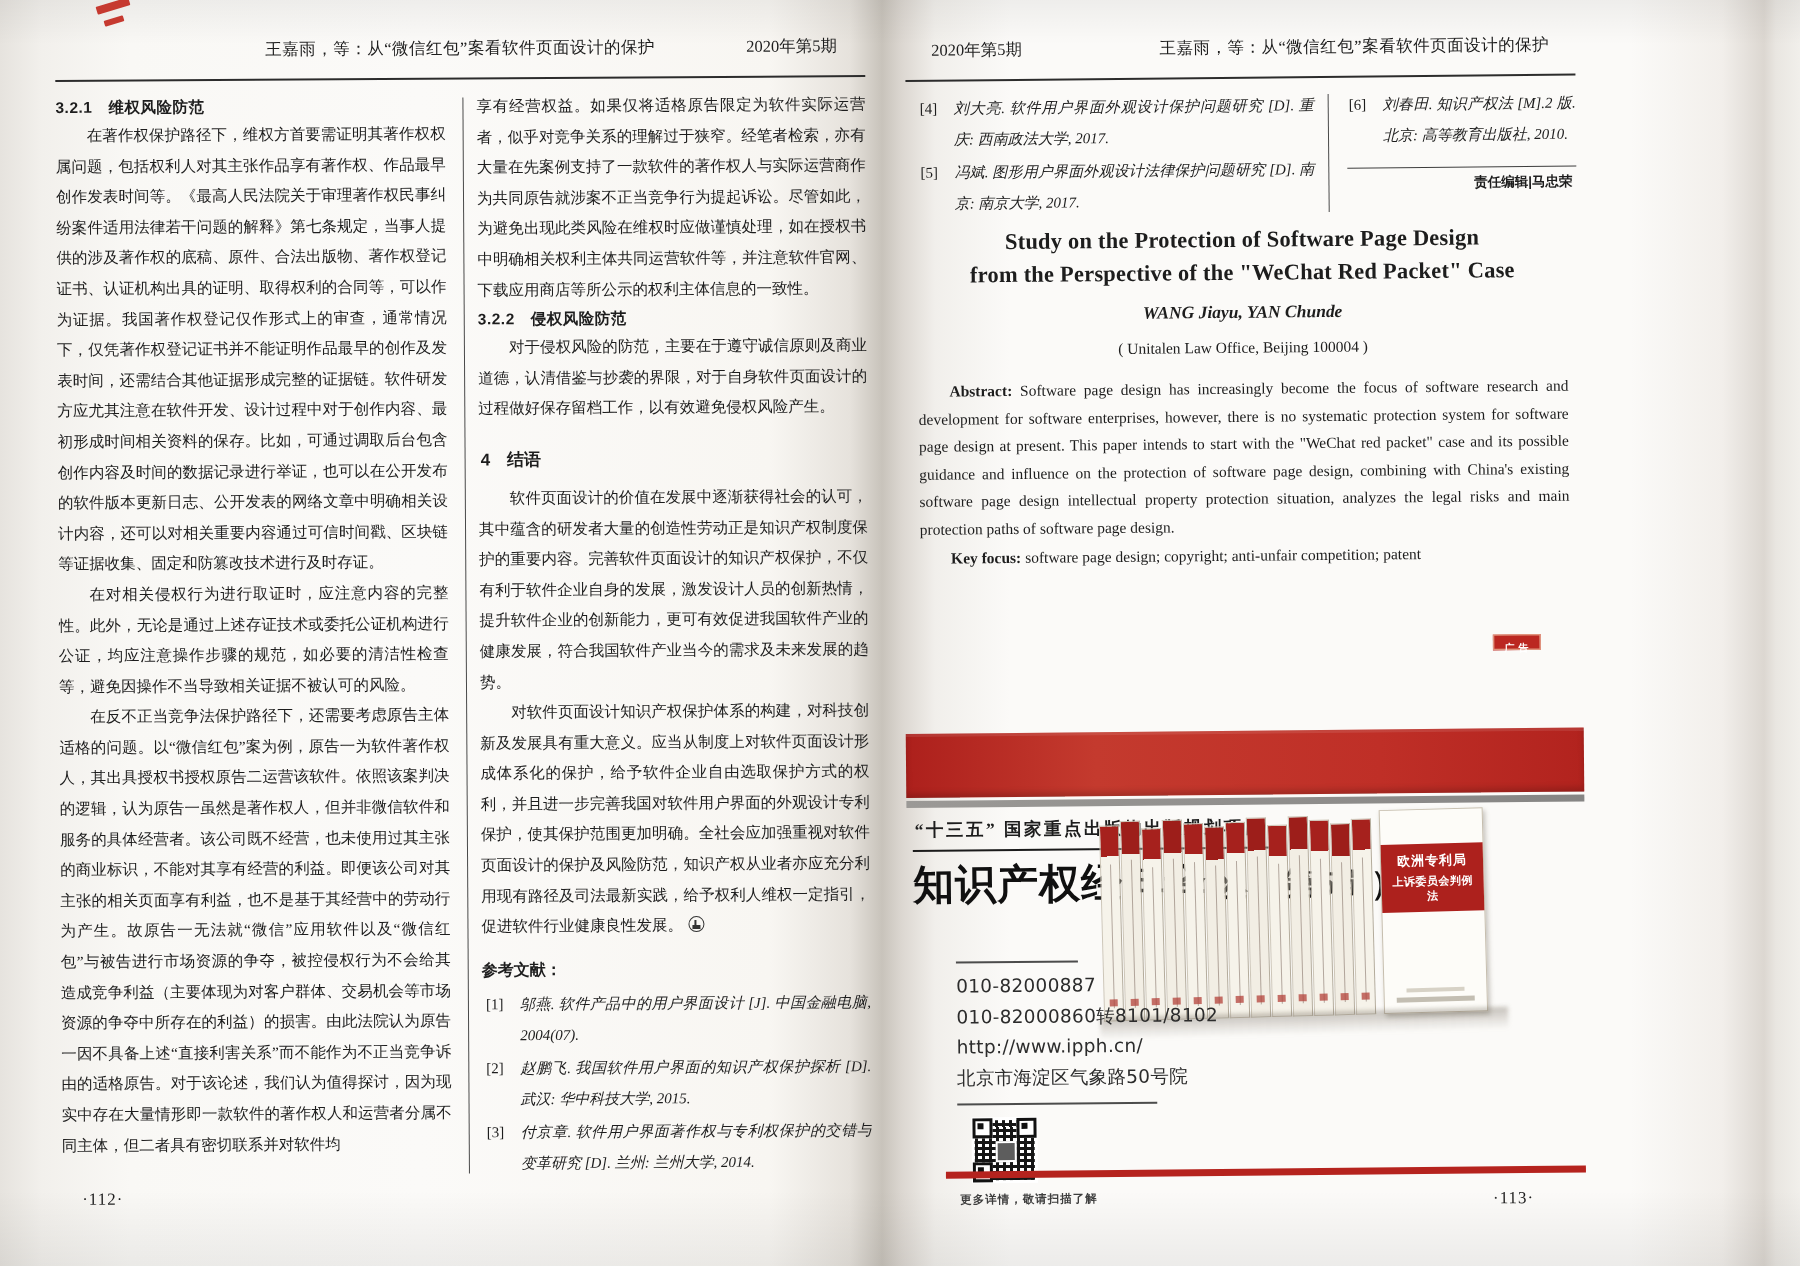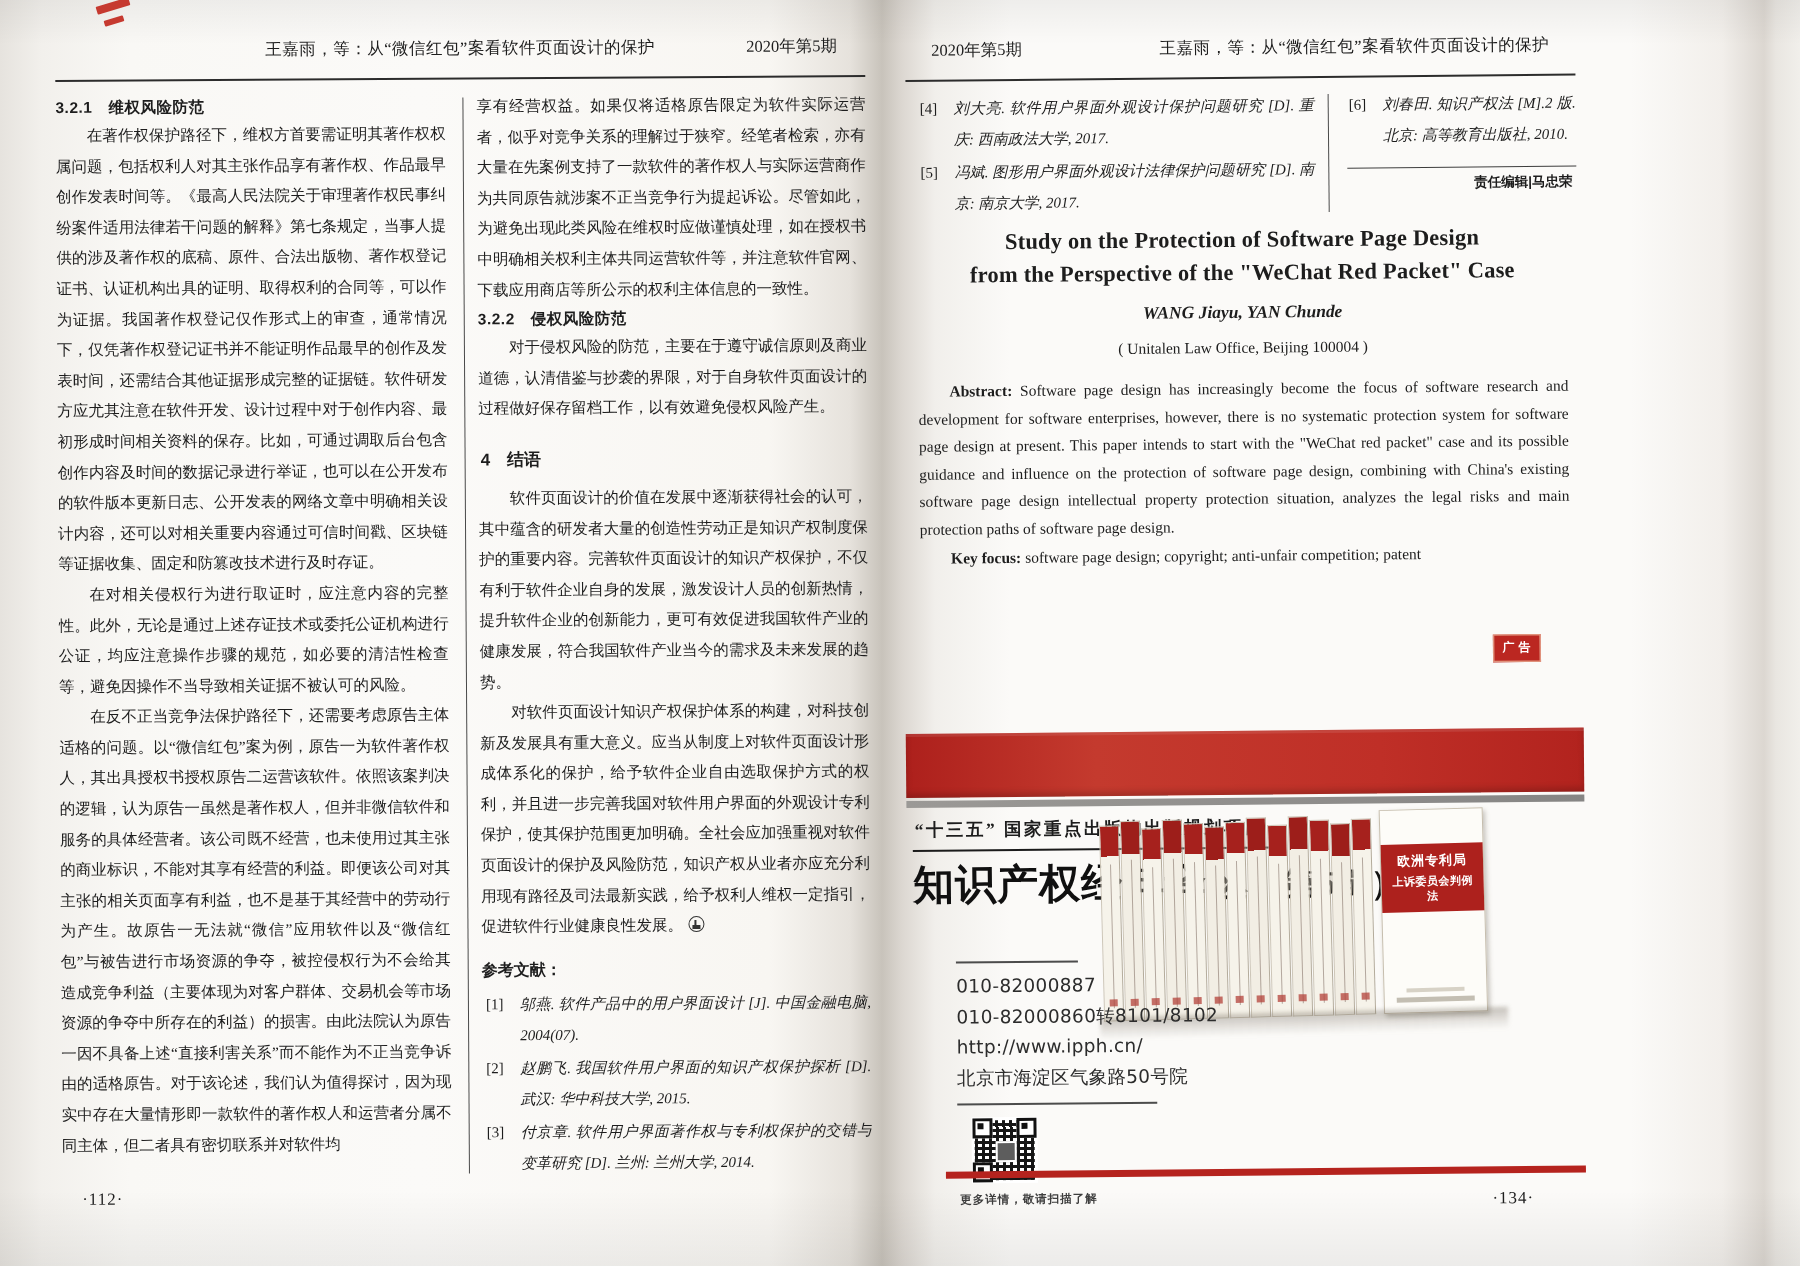--- a/index.html
+++ b/index.html
@@ -63,22 +63,22 @@
   
   .english{position:absolute;top:192px;left:8px;right:8px;text-align:center;}
   .en-title{font-size:22.5px;font-weight:bold;line-height:33px;letter-spacing:.2px;}
   .en-authors{font-size:17.5px;font-weight:bold;font-style:italic;margin-top:13px;}
   .en-affil{font-size:15.5px;margin-top:16px;}
   .en-abstract{margin:18px 2px 0 2px;font-size:15.5px;line-height:27.5px;text-align:justify;text-indent:2em;}
   .en-abstract .lbl,.en-keywords .lbl{font-weight:bold;}
   .en-keywords{margin:2px 2px 0 2px;font-size:15.5px;line-height:27.5px;text-align:left;text-indent:2em;}
 
   
-  .ad-badge{position:absolute;top:606px;right:40px;width:48px;height:28px;background:#bb2721;
-    color:#fff;font-size:12px;font-weight:bold;letter-spacing:4px;text-align:center;line-height:27px;
+  .ad-badge{position:absolute;top:606px;right:40px;width:48px;height:16px;background:#bb2721;
+    color:#fff;font-size:10px;font-weight:bold;letter-spacing:4px;text-align:center;line-height:27px;
     font-family:"Liberation Sans","DejaVu Sans",sans-serif;box-shadow:inset 0 0 0 1.5px rgba(255,235,200,.55);padding-left:3px;box-sizing:border-box;}
   .ad-banner{position:absolute;top:700px;left:-6px;right:-2px;height:64px;
     background:linear-gradient(90deg,#ad201c,#c43a2e 28%,#bf2f27 70%,#b2231e);
     box-shadow:inset 0 3px 0 rgba(255,255,255,.10), inset 0 -4px 6px rgba(0,0,0,.18);}
   .ad-banner-strip{position:absolute;top:767px;left:-6px;right:-2px;height:7px;
     background:linear-gradient(90deg,#9b9996,#868584);}
   .ad-project{position:absolute;top:784px;left:2px;font-size:17.5px;font-weight:600;letter-spacing:2.5px;}
   .ad-underline{position:absolute;top:816px;left:0;width:358px;border-top:2px solid #1b1b1b;}
   .ad-title{position:absolute;top:824px;left:0;white-space:nowrap;font-family:"Liberation Sans","DejaVu Sans",sans-serif;color:#101010;}
   .ad-title .big{font-size:41px;font-weight:900;letter-spacing:1px;}
@@ -243,14 +243,14 @@
       <span class="fp bl">
           <i></i>
         </span>
       <span class="logo"></span>
     </div>
     <div class="qr-caption">更多详情，敬请扫描了解</div>
   </div>
 
   <div class="ad-red-rule"></div>
 
-  <div class="pageno">·134·</div>
+  <div class="pageno">·113·</div>
 </div>
 
 </body></html>

